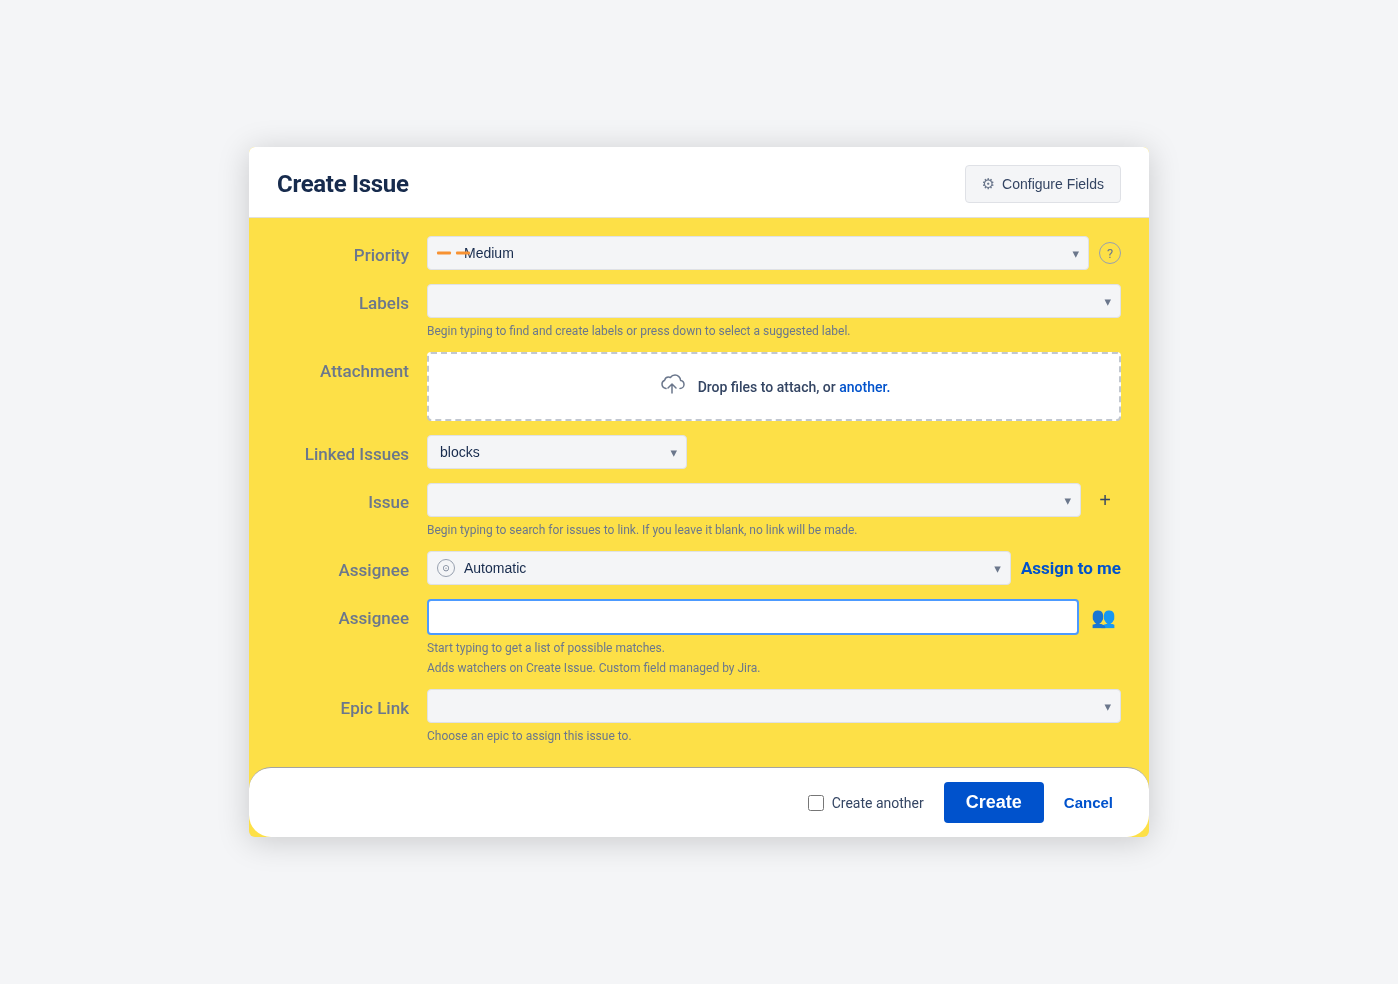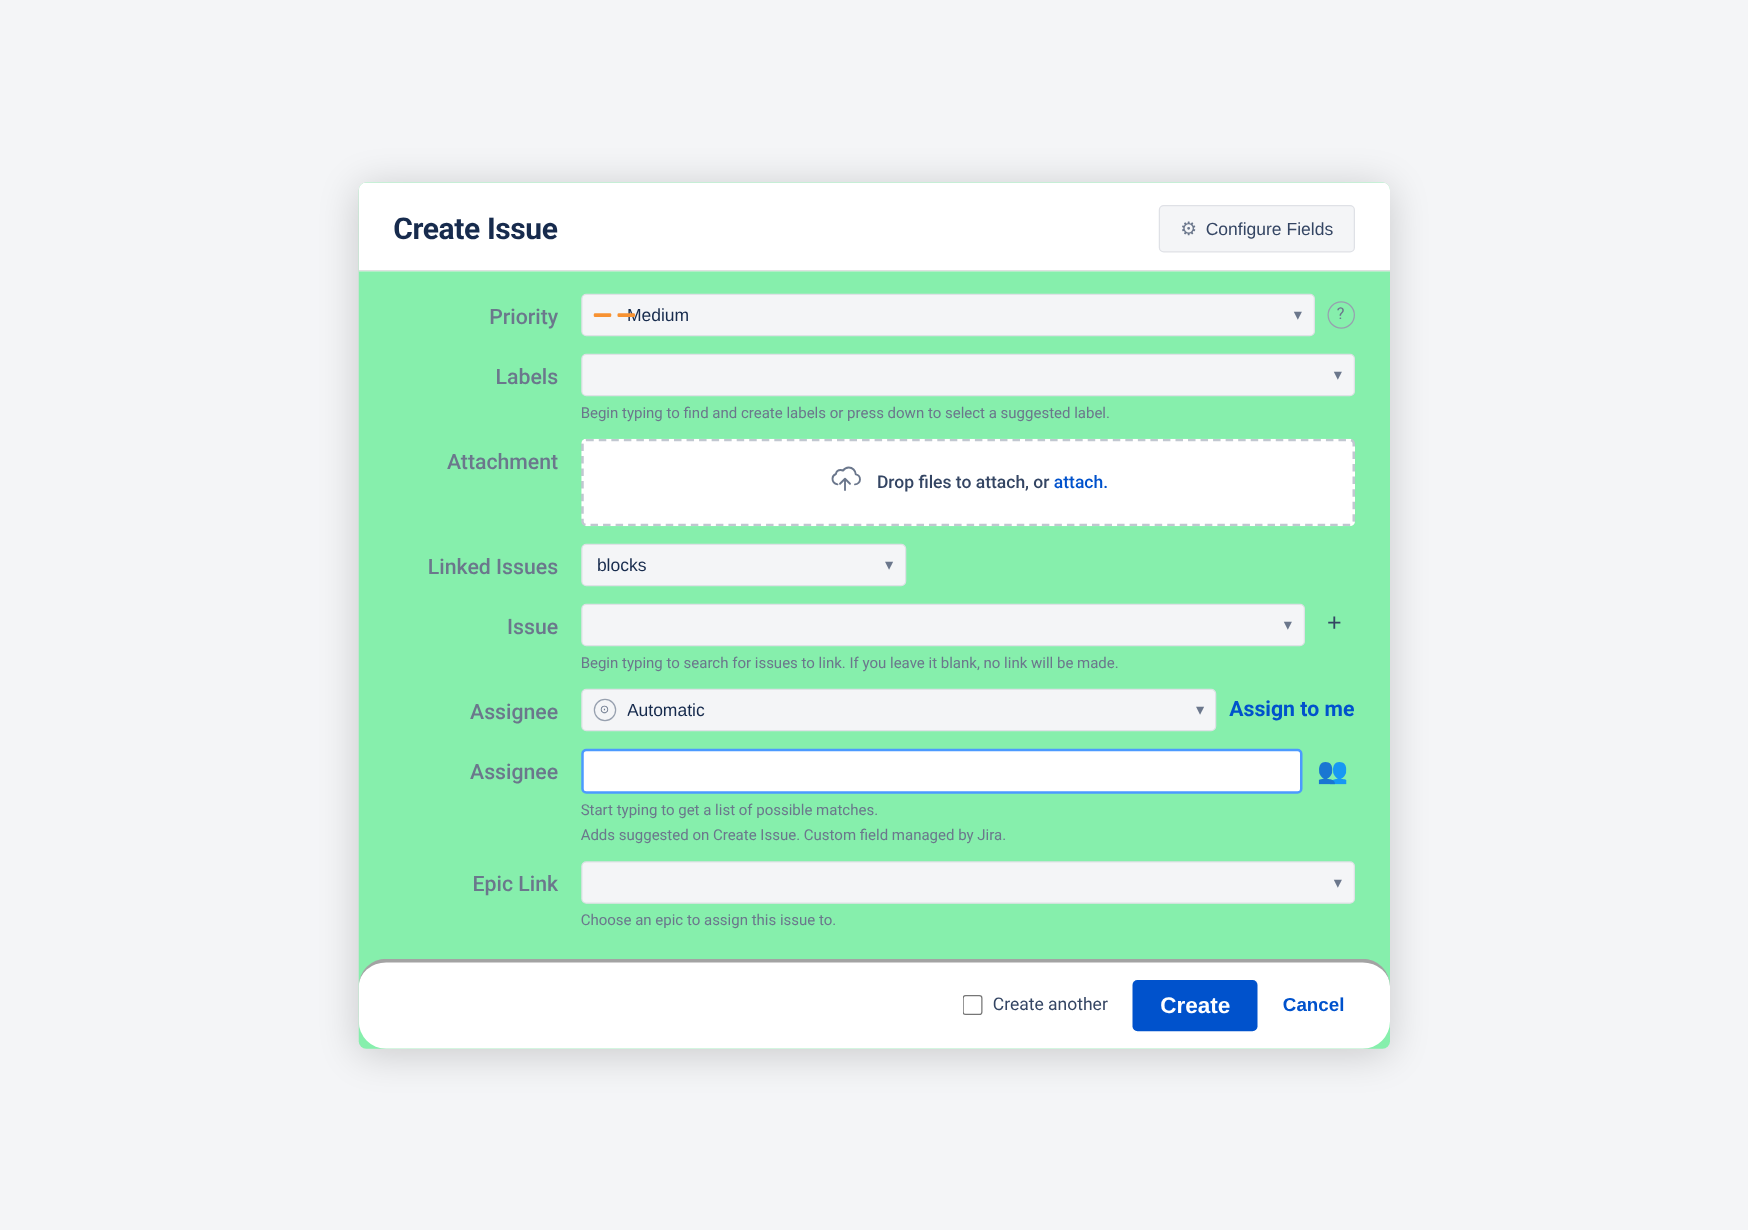--- a/index.html
+++ b/index.html
@@ -5,23 +5,23 @@
     * { box-sizing: border-box; margin: 0; padding: 0; }
     body {
       font-family: -apple-system, BlinkMacSystemFont, "Segoe UI", Roboto, Arial, sans-serif;
       background: #f4f5f7;
       display: flex;
       justify-content: center;
       align-items: center;
       min-height: 100vh;
     }
     .dialog {
-      background: #86efac;
+      background: #fde047;
       border-radius: 6px;
-      width: 825px;
+      width: 900px;
       max-width: 98vw;
       box-shadow: 0 4px 32px rgba(0,0,0,0.18);
       display: flex;
       flex-direction: column;
       overflow: hidden;
     }
     .dialog-header {
       display: flex;
       align-items: center;
       justify-content: space-between;
@@ -249,21 +249,21 @@
       display: flex;
       align-items: center;
       justify-content: center;
       font-size: 20px;
       color: #344563;
       border-radius: 4px;
       flex-shrink: 0;
     }
     
     .dialog-footer {
-      border-top: 3px solid #a3a3a3;
+      border-top: 1px solid #a3a3a3;
       padding: 14px 28px;
       display: flex;
       align-items: center;
       justify-content: flex-end;
       gap: 12px;
       background: #fff;
       border-radius: 22px;
     }
     .create-another-row {
       display: flex;
@@ -360,21 +360,21 @@
       <div class="form-field">
         <div class="attachment-drop">
           <span class="upload-icon">
             <svg width="28" height="24" viewBox="0 0 28 24" fill="none" xmlns="http://www.w3.org/2000/svg">
               <path d="M22 16.5C24.2 16.5 26 14.7 26 12.5C26 10.5 24.5 8.8 22.6 8.5C22.5 5.5 20 3 17 3C15.1 3 13.4 4 12.4 5.5C11.9 5.2 11.3 5 10.5 5C8.6 5 7 6.4 6.7 8.2C5.1 8.8 4 10.3 4 12C4 14.2 5.8 16 8 16.5" stroke="#6b778c" stroke-width="1.5" stroke-linecap="round" stroke-linejoin="round"></path>
               <path d="M14 12V21M10 16L14 12L18 16" stroke="#6b778c" stroke-width="1.5" stroke-linecap="round" stroke-linejoin="round"></path>
             </svg>
           </span>
           <span class="attachment-text">
             <span>Drop files to attach, or</span>
-            <a class="attachment-browse">attach.</a>
+            <a class="attachment-browse">another.</a>
           </span>
         </div>
       </div>
     </div>
 
     <div class="form-row">
       <div class="form-label">Linked Issues</div>
       <div class="form-field">
         <div class="select-wrapper linked-select-wrapper">
           <select class="select-control">
@@ -426,21 +426,21 @@
     <div class="form-row">
       <div class="form-label">Assignee</div>
       <div class="form-field">
         <div class="watchers-row">
           <input type="text" class="watcher-input" style="">
           <button class="watcher-icon-btn">
             <span>👥</span>
           </button>
         </div>
         <span class="hint-text">Start typing to get a list of possible matches.</span>
-        <span class="hint-text">Adds suggested on Create Issue. Custom field managed by Jira.</span>
+        <span class="hint-text">Adds watchers on Create Issue. Custom field managed by Jira.</span>
       </div>
     </div>
 
     <div class="form-row">
       <div class="form-label">Epic Link</div>
       <div class="form-field">
         <div class="select-wrapper">
           <select class="select-control">
             <option value=""></option>
           </select>

